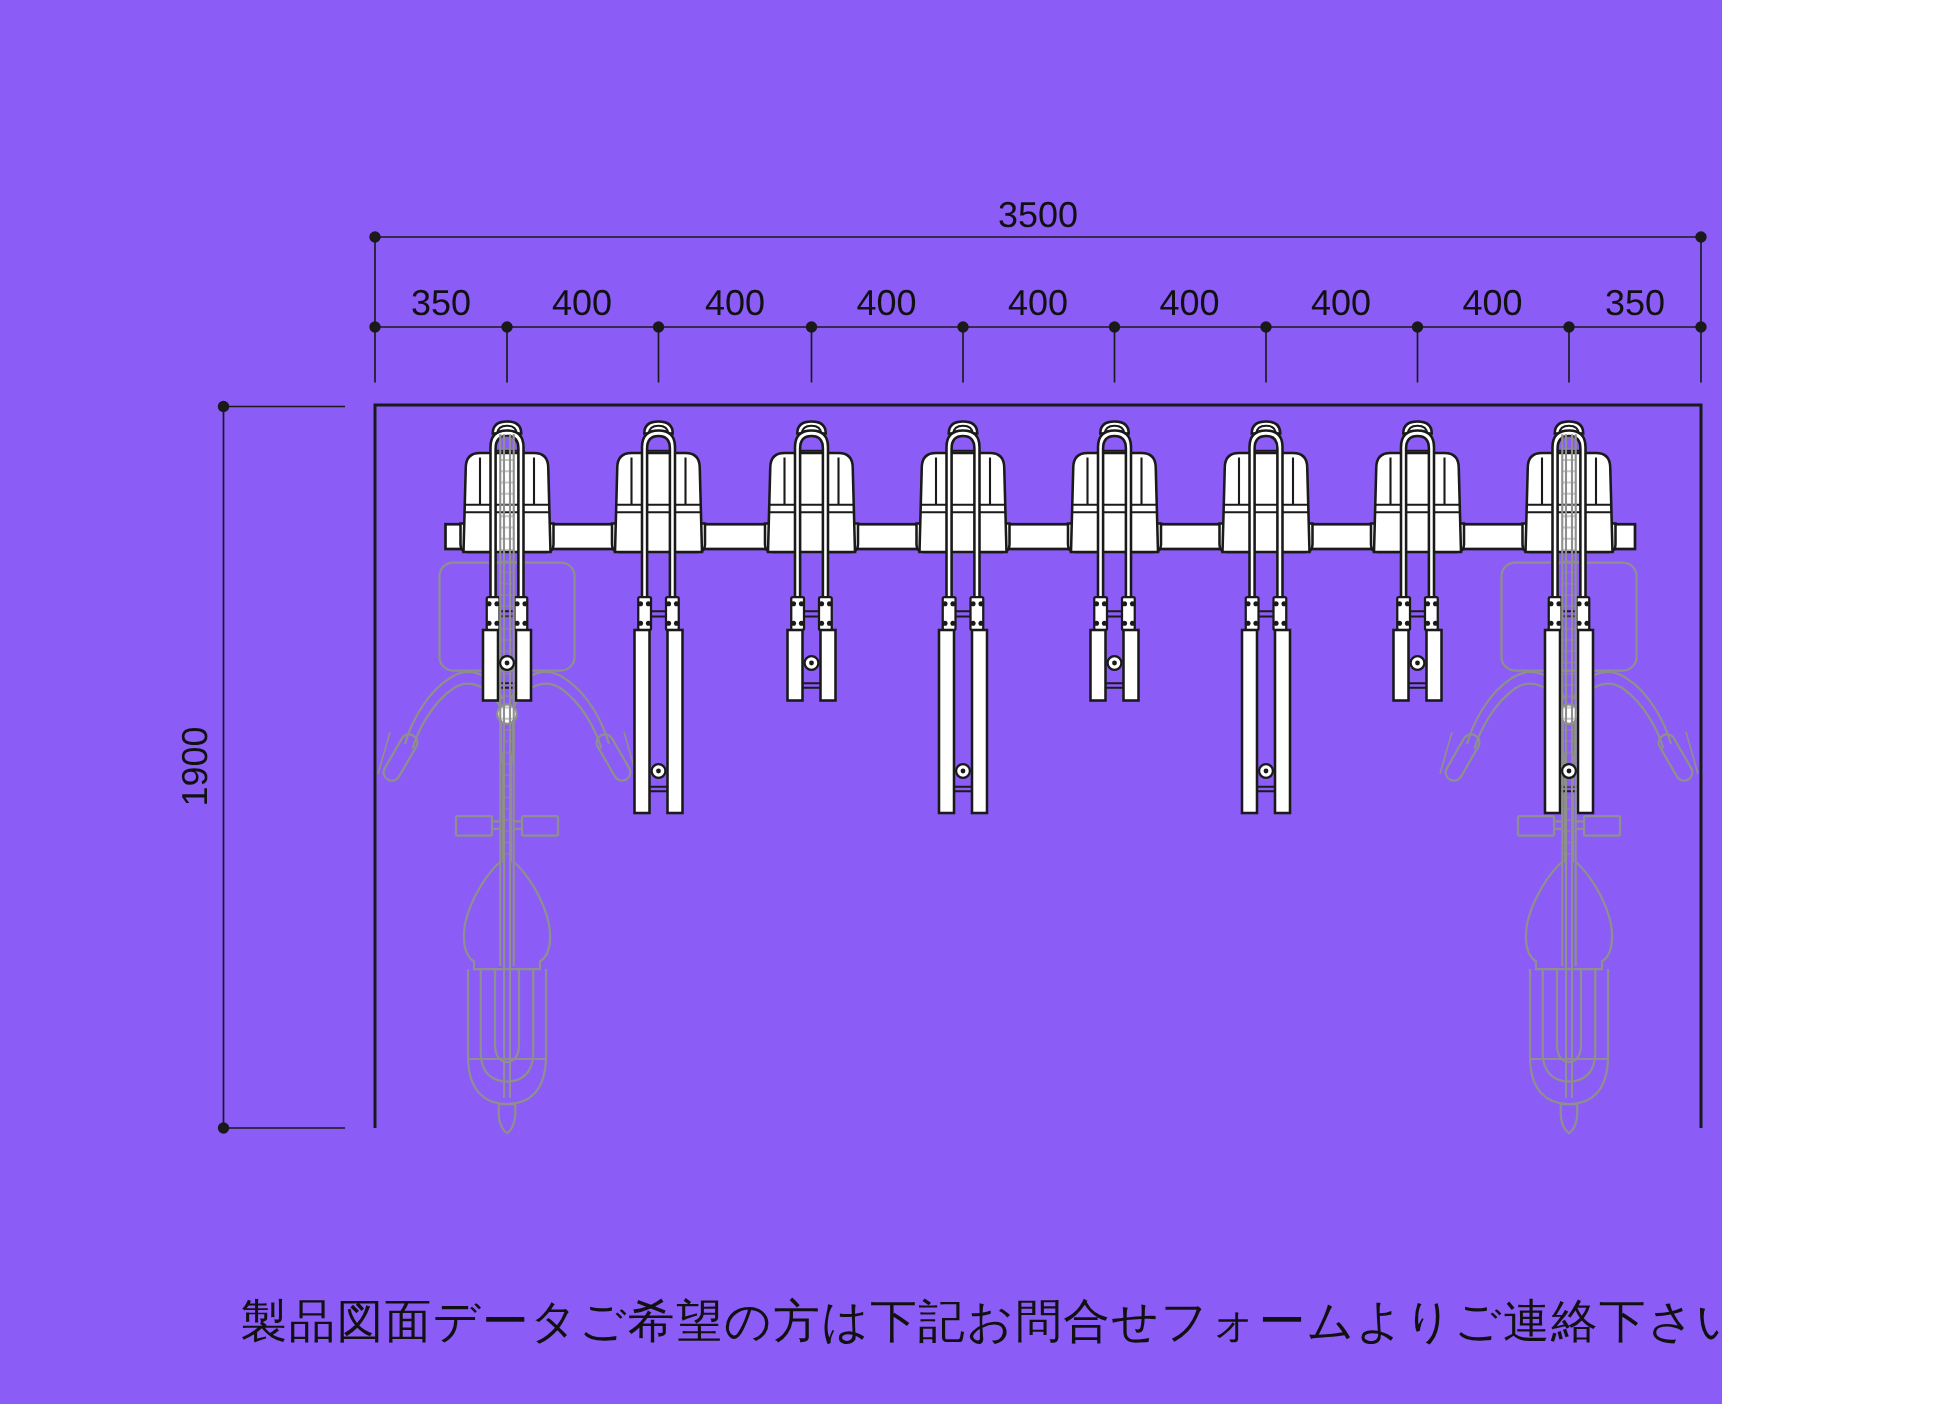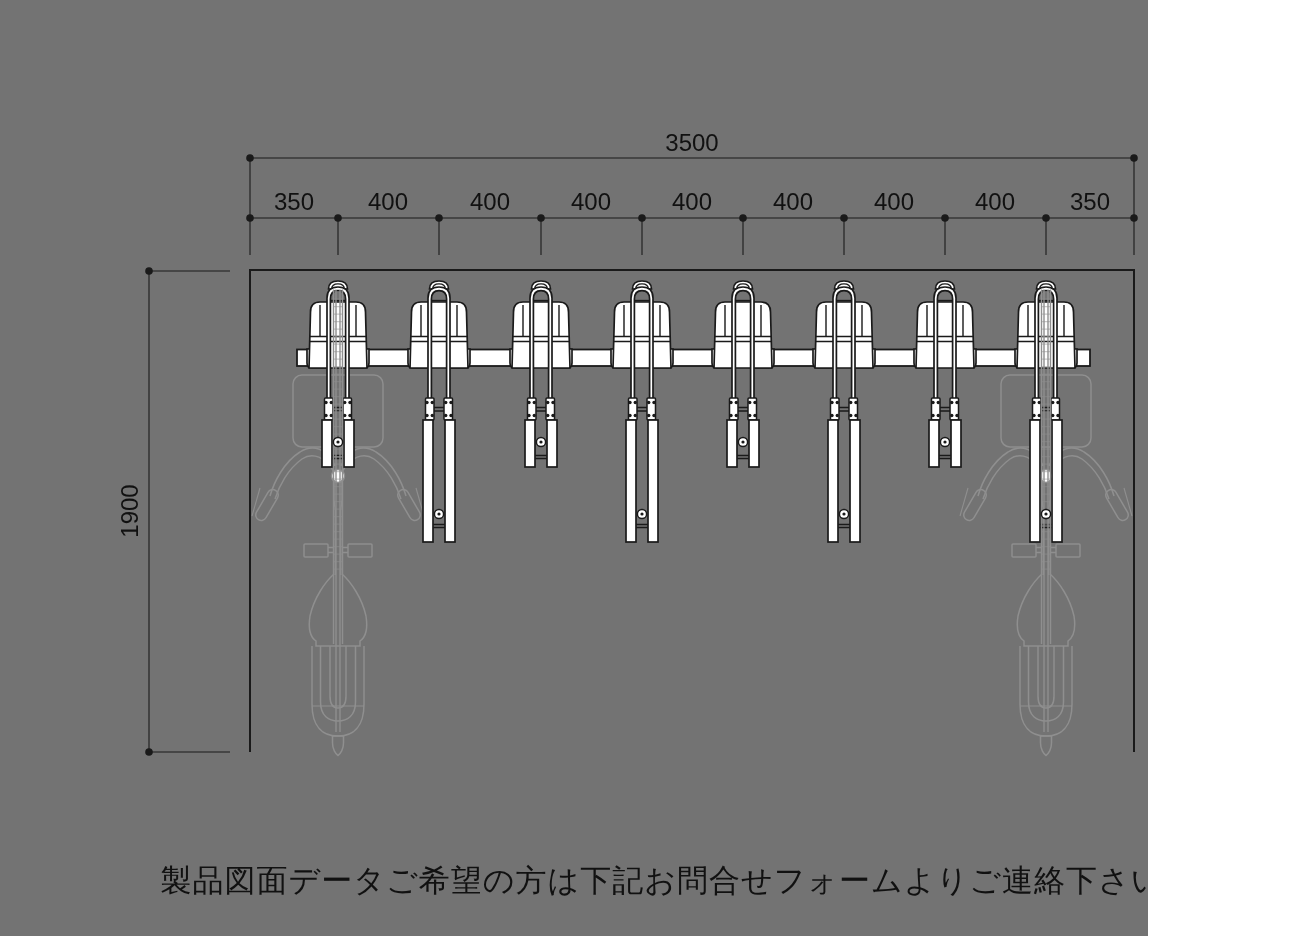--- a/index.html
+++ b/index.html
@@ -1,16 +1,16 @@
 <!DOCTYPE html>
 <html><head>
 <meta charset="utf-8">
 <style>
   html,body{margin:0;padding:0;background:#fff;}
-  .stage{position:relative;width:1148px;height:936px;background:#737373;overflow:hidden;
+  .stage{position:relative;width:1148px;height:936px;background:#8b5cf6;overflow:hidden;
          font-family:"Liberation Sans","DejaVu Sans",sans-serif;}
   svg{position:absolute;left:0;top:0;}
   text{fill:#111;}
   .dimtxt{font-size:24px;}
   .footer{font-size:31px;font-weight:500;letter-spacing:1px;}
 </style>
 </head>
 <body>
 
 <div class="stage">

